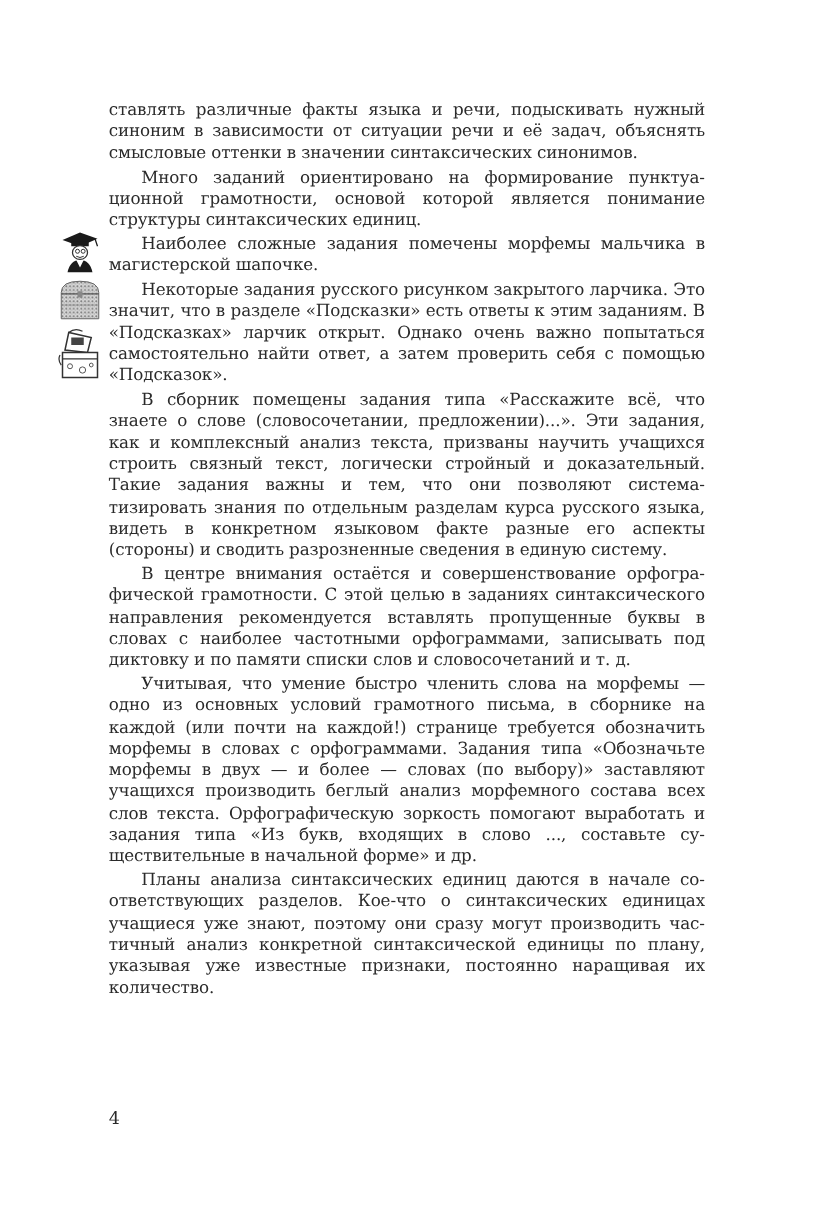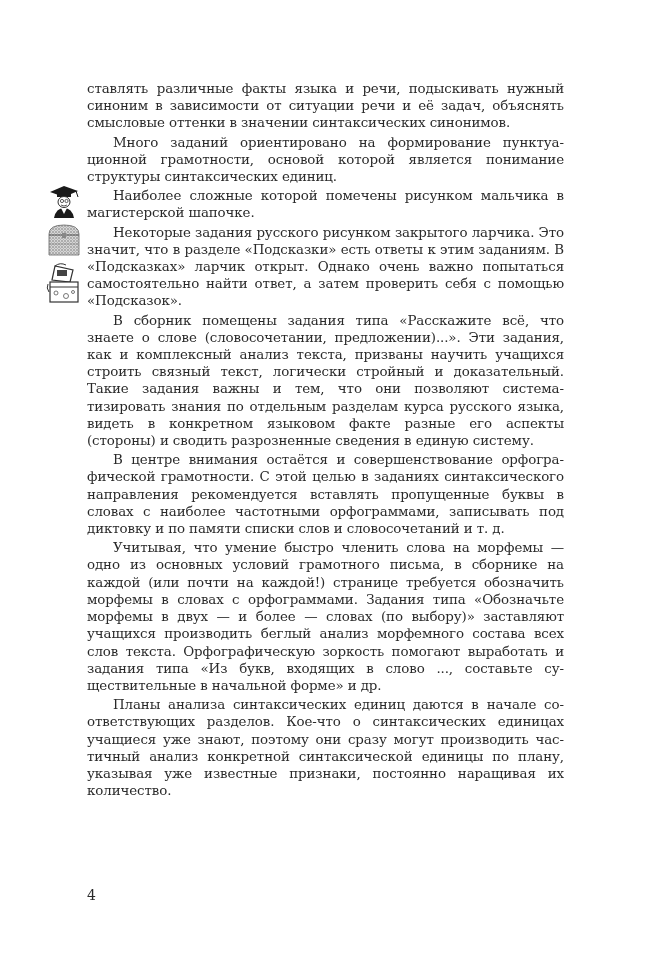--- a/index.html
+++ b/index.html
@@ -98,21 +98,21 @@
     <circle cx="10" cy="31" r="2" fill="none" stroke="#555" stroke-width="0.8"></circle>
     <circle cx="20" cy="34" r="2.5" fill="none" stroke="#555" stroke-width="0.8"></circle>
     <circle cx="27" cy="30" r="1.5" fill="none" stroke="#555" stroke-width="0.8"></circle>
     <path d="M2,22 Q0,26 3,30" stroke="#333" stroke-width="1" fill="none"></path>
   </svg>
 </div>
 
 <div class="page">
   <p class="para cont">ставлять различные факты языка и речи, подыскивать нужный синоним в зависимости от ситуации речи и её задач, объяснять смысловые оттенки в значении синтаксических синонимов.</p>
   <p class="para">Много заданий ориентировано на формирование пунктуа­ционной грамотности, основой которой является понимание структуры синтаксических единиц.</p>
-  <p class="para">Наиболее сложные которой помечены рисунком мальчика в магистерской шапочке.</p>
+  <p class="para">Наиболее сложные задания помечены морфемы мальчика в магистерской шапочке.</p>
   <p class="para">Некоторые задания русского рисунком закрытого ларчика. Это значит, что в разделе «Подсказки» есть ответы к этим зада­ниям. В «Подсказках» ларчик открыт. Однако очень важно по­пытаться самостоятельно найти ответ, а затем проверить себя с помощью «Подсказок».</p>
   <p class="para">В сборник помещены задания типа «Расскажите всё, что знаете о слове (словосочетании, предложении)...». Эти задания, как и комплексный анализ текста, призваны научить учащих­ся строить связный текст, логически стройный и доказатель­ный. Такие задания важны и тем, что они позволяют система­тизировать знания по отдельным разделам курса русского язы­ка, видеть в конкретном языковом факте разные его аспекты (стороны) и сводить разрозненные сведения в единую систему.</p>
   <p class="para">В центре внимания остаётся и совершенствование орфогра­фической грамотности. С этой целью в заданиях синтаксиче­ского направления рекомендуется вставлять пропущенные бук­вы в словах с наиболее частотными орфограммами, записывать под диктовку и по памяти списки слов и словосочетаний и т. д.</p>
   <p class="para">Учитывая, что умение быстро членить слова на морфемы — одно из основных условий грамотного письма, в сборнике на каждой (или почти на каждой!) странице требуется обозначить морфемы в словах с орфограммами. Задания типа «Обозначьте морфемы в двух — и более — словах (по выбору)» заставляют учащихся производить беглый анализ морфемного состава всех слов текста. Орфографическую зоркость помогают выработать и задания типа «Из букв, входящих в слово ..., составьте су­ществительные в начальной форме» и др.</p>
   <p class="para">Планы анализа синтаксических единиц даются в начале со­ответствующих разделов. Кое-что о синтаксических единицах учащиеся уже знают, поэтому они сразу могут производить час­тичный анализ конкретной синтаксической единицы по плану, указывая уже известные признаки, постоянно наращивая их количество.</p>
 </div>
 
 <div class="page-number">4</div>
 
 </body></html>

